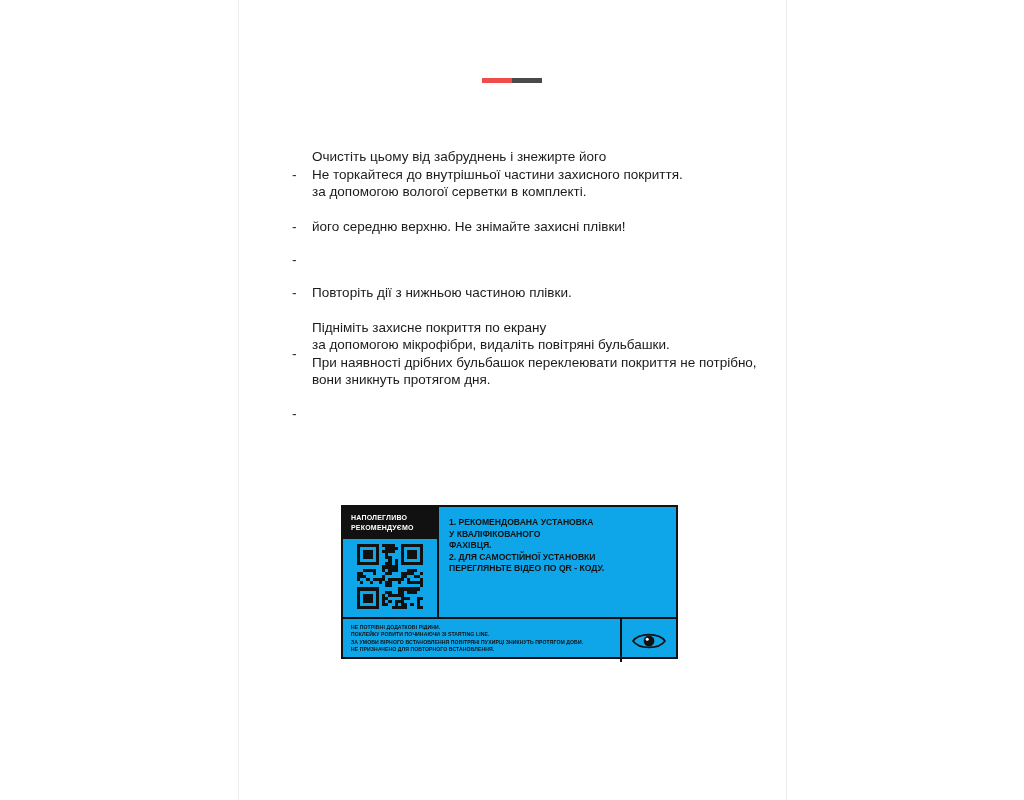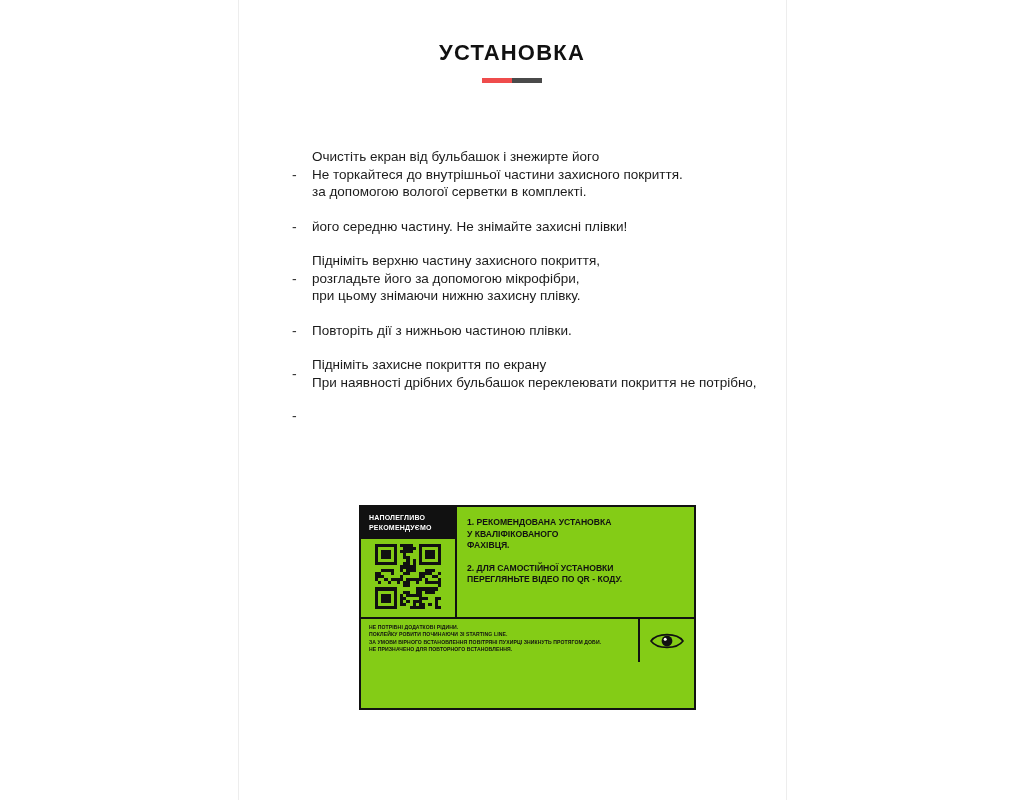--- a/index.html
+++ b/index.html
@@ -74,26 +74,26 @@
   .step-lines {
     font-size: 13.5px;
     line-height: 17.5px;
     color: #1b1b1b;
   }
   .step-lines .ln { white-space: nowrap; }
 
   
   .label-card {
     position: absolute;
-    left: 359px;
+    left: 341px;
     top: 505px;
     width: 337px;
-    height: 205px;
+    height: 154px;
     border: 2px solid #111111;
-    background: #84cc16;
+    background: #0ea5e9;
   }
   .label-top {
     display: flex;
     height: 112px;
     border-bottom: 2px solid #111111;
   }
   .label-left {
     width: 96px;
     border-right: 2px solid #111111;
     display: flex;
@@ -129,21 +129,21 @@
     flex: 1;
     padding: 10px 8px 6px 10px;
   }
   .label-right p {
     margin: 0;
     font-size: 8.6px;
     font-weight: 700;
     line-height: 11.6px;
     color: #111111;
   }
-  .label-right p.second { margin-top: 11px; }
+  .label-right p.second { }
 
   .label-bottom {
     display: flex;
     height: 43px;
   }
   .fineprint {
     flex: 1;
     padding: 5px 6px 4px 8px;
   }
   .fineprint div {
@@ -166,66 +166,62 @@
   }
 </style>
 </head>
 <body>
 
 <div class="page">
 
   <div class="sheet-edge left"></div>
   <div class="sheet-edge right"></div>
 
-  <div class="title">УСТАНОВКА</div>
 
   <div class="rule">
     <div class="seg-red"></div>
     <div class="seg-dark"></div>
   </div>
 
   <div class="steps">
 
     <div class="step">
       <div class="dash">-</div>
       <div class="step-lines">
-        <div class="ln">Очистіть екран від бульбашок і знежирте його</div>
+        <div class="ln">Очистіть цьому від забруднень і знежирте його</div>
         <div class="ln">Не торкайтеся до внутрішньої частини захисного покриття.</div>
         <div class="ln">за допомогою вологої серветки в комплекті.</div>
       </div>
     </div>
 
     <div class="step">
       <div class="dash">-</div>
       <div class="step-lines">
-        <div class="ln">його середню частину. Не знімайте захисні плівки!</div>
+        <div class="ln">його середню верхню. Не знімайте захисні плівки!</div>
       </div>
     </div>
 
     <div class="step">
       <div class="dash">-</div>
-      <div class="step-lines">
-        <div class="ln">Підніміть верхню частину захисного покриття,</div>
-        <div class="ln">розгладьте його за допомогою мікрофібри,</div>
-        <div class="ln">при цьому знімаючи нижню захисну плівку.</div>
-      </div>
     </div>
 
     <div class="step">
       <div class="dash">-</div>
       <div class="step-lines">
         <div class="ln">Повторіть дії з нижньою частиною плівки.</div>
       </div>
     </div>
 
     <div class="step">
       <div class="dash">-</div>
       <div class="step-lines">
         <div class="ln">Підніміть захисне покриття по екрану</div>
+        <div class="ln">за допомогою мікрофібри, видаліть повітряні бульбашки.</div>
         <div class="ln">При наявності дрібних бульбашок переклеювати покриття не потрібно,</div>
+        <div class="ln">вони зникнуть протягом дня.</div>
       </div>
     </div>
 
     <div class="step">
       <div class="dash">-</div>
     </div>
 
   </div>
 
   <div class="label-card">

